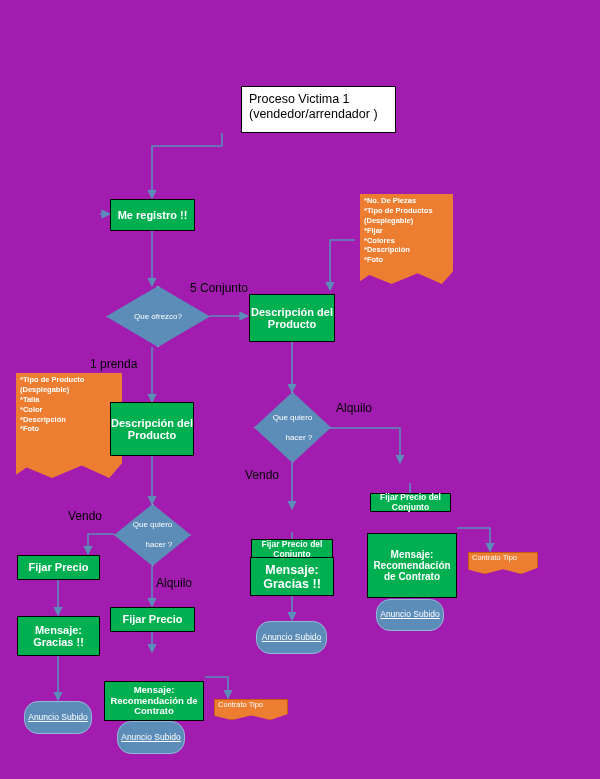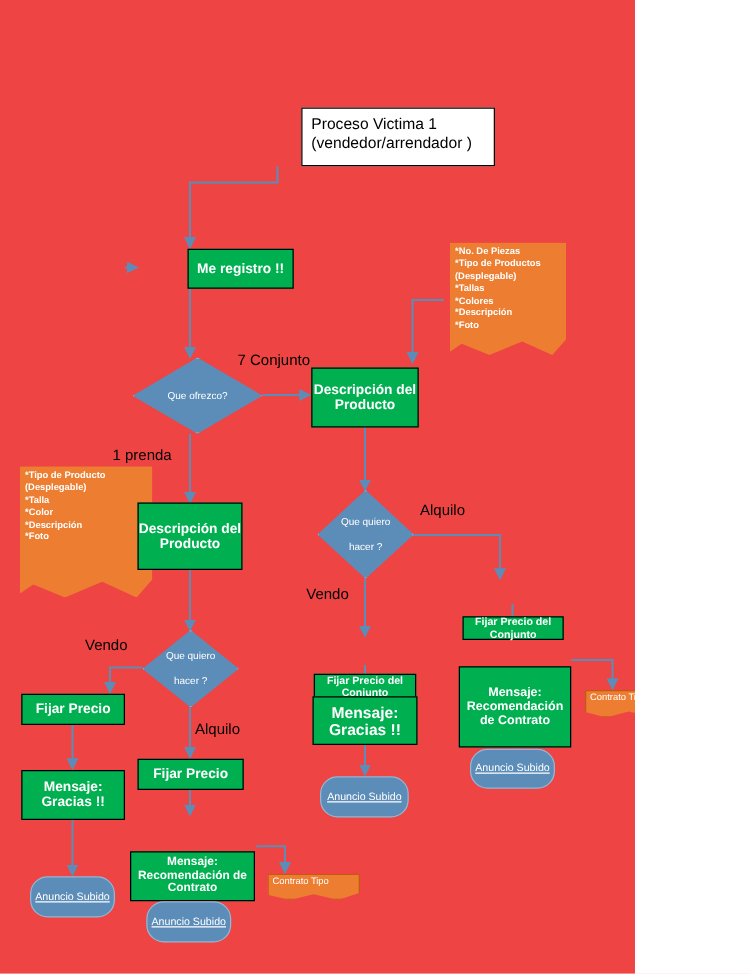--- a/index.html
+++ b/index.html
@@ -1,32 +1,32 @@
 <!DOCTYPE html>
 <html><head>
 <meta charset="utf-8">
 <style>
   html,body{margin:0;padding:0;background:#ffffff;}
   body{font-family:"Liberation Sans", sans-serif;}
-  #canvas{position:relative;width:508px;height:779px;background:#ef4444;overflow:hidden;}
+  #canvas{position:relative;width:600px;height:779px;background:#a21caf;overflow:hidden;}
 
   .node{position:absolute;box-sizing:border-box;display:flex;align-items:center;justify-content:center;text-align:center;color:#ffffff;line-height:1.12;}
 
   
   .proc{background:#00B050;border:1.5px solid #000000;font-weight:bold;}
   .proc.small{font-size:8.5px;margin-top:28px;}
   .proc.mid{font-size:11px;}
   .proc.big{font-size:12.5px;}
 
   
   .diamond{position:absolute;}
   .diamond .shape{position:absolute;inset:0;background:#5B8DB8;border:1.5px solid #93B7D6;
       -webkit-clip-path:polygon(50% 0,100% 50%,50% 100%,0 50%);clip-path:polygon(50% 0,100% 50%,50% 100%,0 50%);}
   .diamond .txt{position:absolute;inset:0;display:flex;flex-direction:column;align-items:center;justify-content:center;
-      color:#ffffff;font-size:8px;line-height:1.25;text-align:center;}
+      color:#ffffff;font-size:8px;line-height:1.25;text-align:right;}
 
   
   .term{background:#5B8DB8;border:1.5px solid #93B7D6;border-radius:14px;font-size:8.5px;text-decoration:underline;}
 
   
   .note{position:absolute;}
   .note .body{position:absolute;left:0;top:0;right:0;bottom:0;background:#ED7D31;
      -webkit-clip-path:polygon(0 0,100% 0,100% 86%,88% 100%,62% 88%,34% 100%,10% 90%,0 97%);
      clip-path:polygon(0 0,100% 0,100% 86%,88% 100%,62% 88%,34% 100%,10% 90%,0 97%);}
   .note .txt{position:absolute;left:4px;top:2px;right:3px;color:#ffffff;font-size:7.5px;line-height:1.32;font-weight:bold;white-space:pre-line;}
@@ -111,43 +111,43 @@
     </g>
   </svg>
 
   <div class="titlebox" style="left:241px;top:86px;width:155px;height:47px;">Proceso Victima 1 (vendedor/arrendador )</div>
 
 
   <div class="note" style="left:360px;top:194px;width:93px;height:90px;">
     <div class="body"></div>
     <div class="txt">*No. De Piezas
 *Tipo de Productos (Desplegable)
-*Tallas
+*Fijar
 *Colores
 *Descripción
 *Foto</div>
   </div>
 
   <div class="note" style="left:16px;top:373px;width:76px;height:105px;padding-left:30px;">
     <div class="body"></div>
     <div class="txt">*Tipo de Producto (Desplegable)
 *Talla
 *Color
 *Descripción
 *Foto</div>
   </div>
 
-  <div class="node proc mid" style="left:110px;top:199px;width:85px;height:32px;margin-left:40px;">Me registro !!</div>
+  <div class="node proc mid" style="left:110px;top:199px;width:85px;height:32px;">Me registro !!</div>
 
   <div class="diamond" style="left:106px;top:286px;width:104px;height:61px;">
     <div class="shape"></div>
     <div class="txt">Que ofrezco?</div>
   </div>
 
-  <div class="elabel" style="left:190px;top:281px;">7 Conjunto</div>
+  <div class="elabel" style="left:190px;top:281px;">5 Conjunto</div>
   <div class="elabel" style="left:90px;top:357px;">1 prenda</div>
 
   <div class="node proc mid" style="left:249px;top:294px;width:86px;height:48px;">Descripción del Producto</div>
 
   <div class="node proc mid" style="left:110px;top:402px;width:84px;height:54px;">Descripción del Producto</div>
 
   <div class="diamond" style="left:254px;top:392px;width:77px;height:71px;">
     <div class="shape"></div>
     <div class="txt" style="white-space:pre-line;">Que quiero
 

